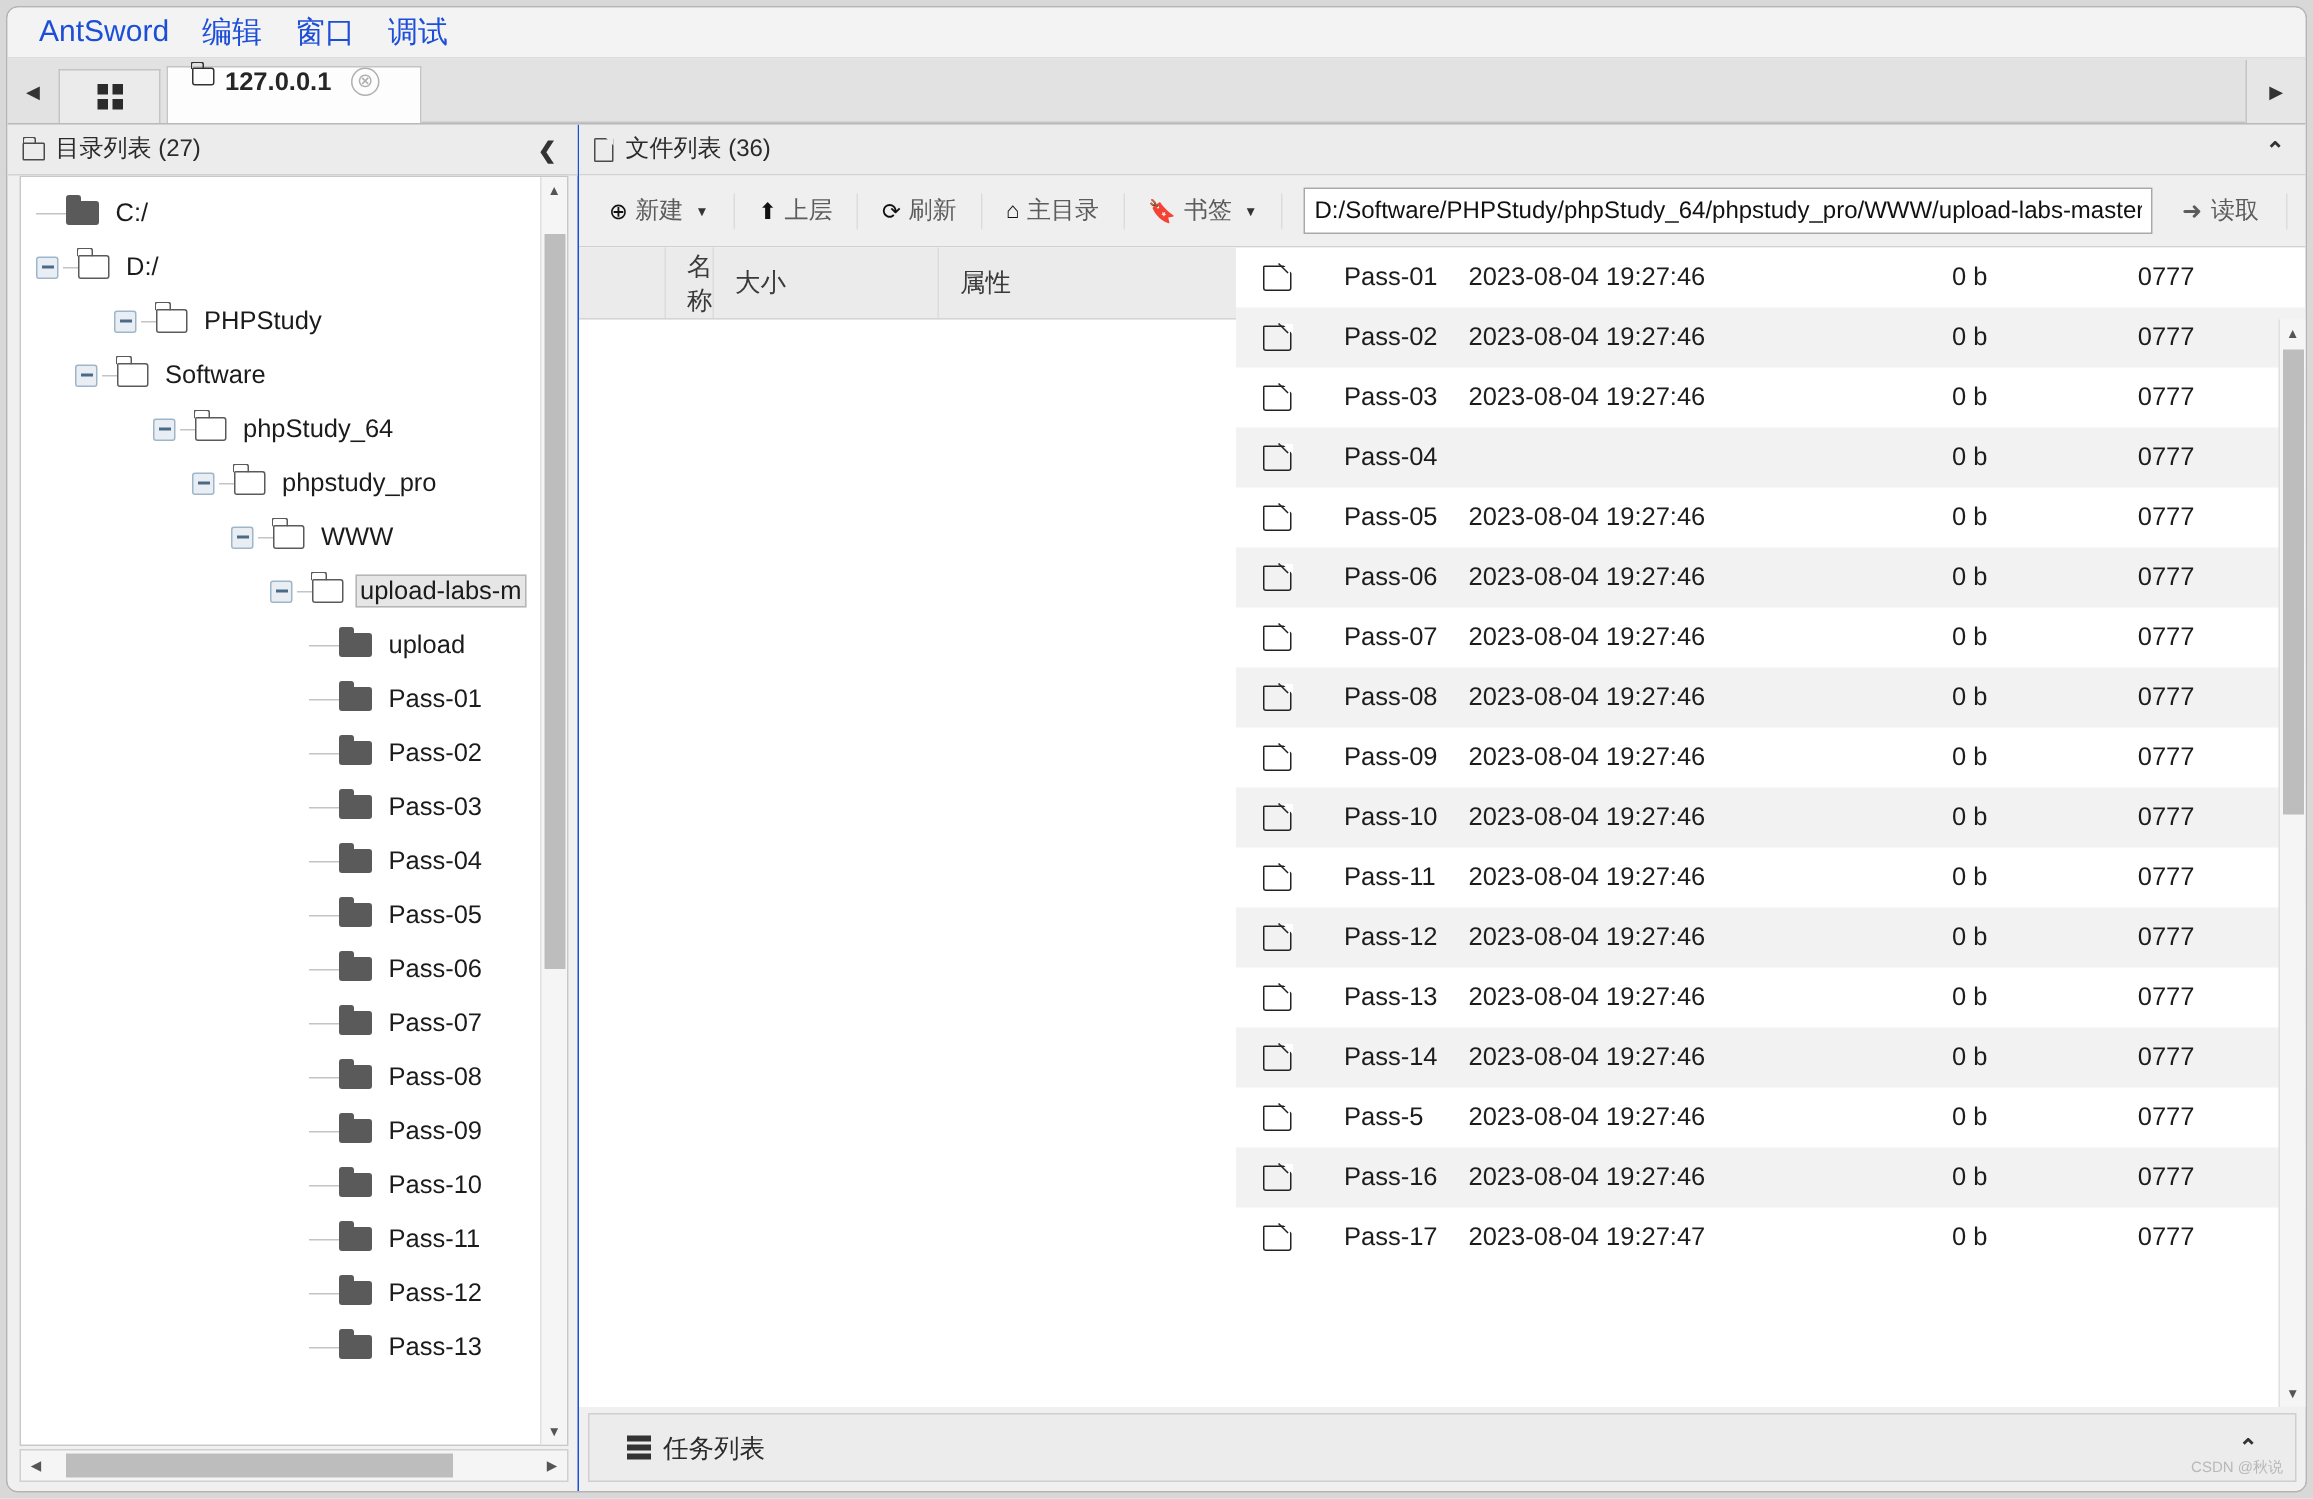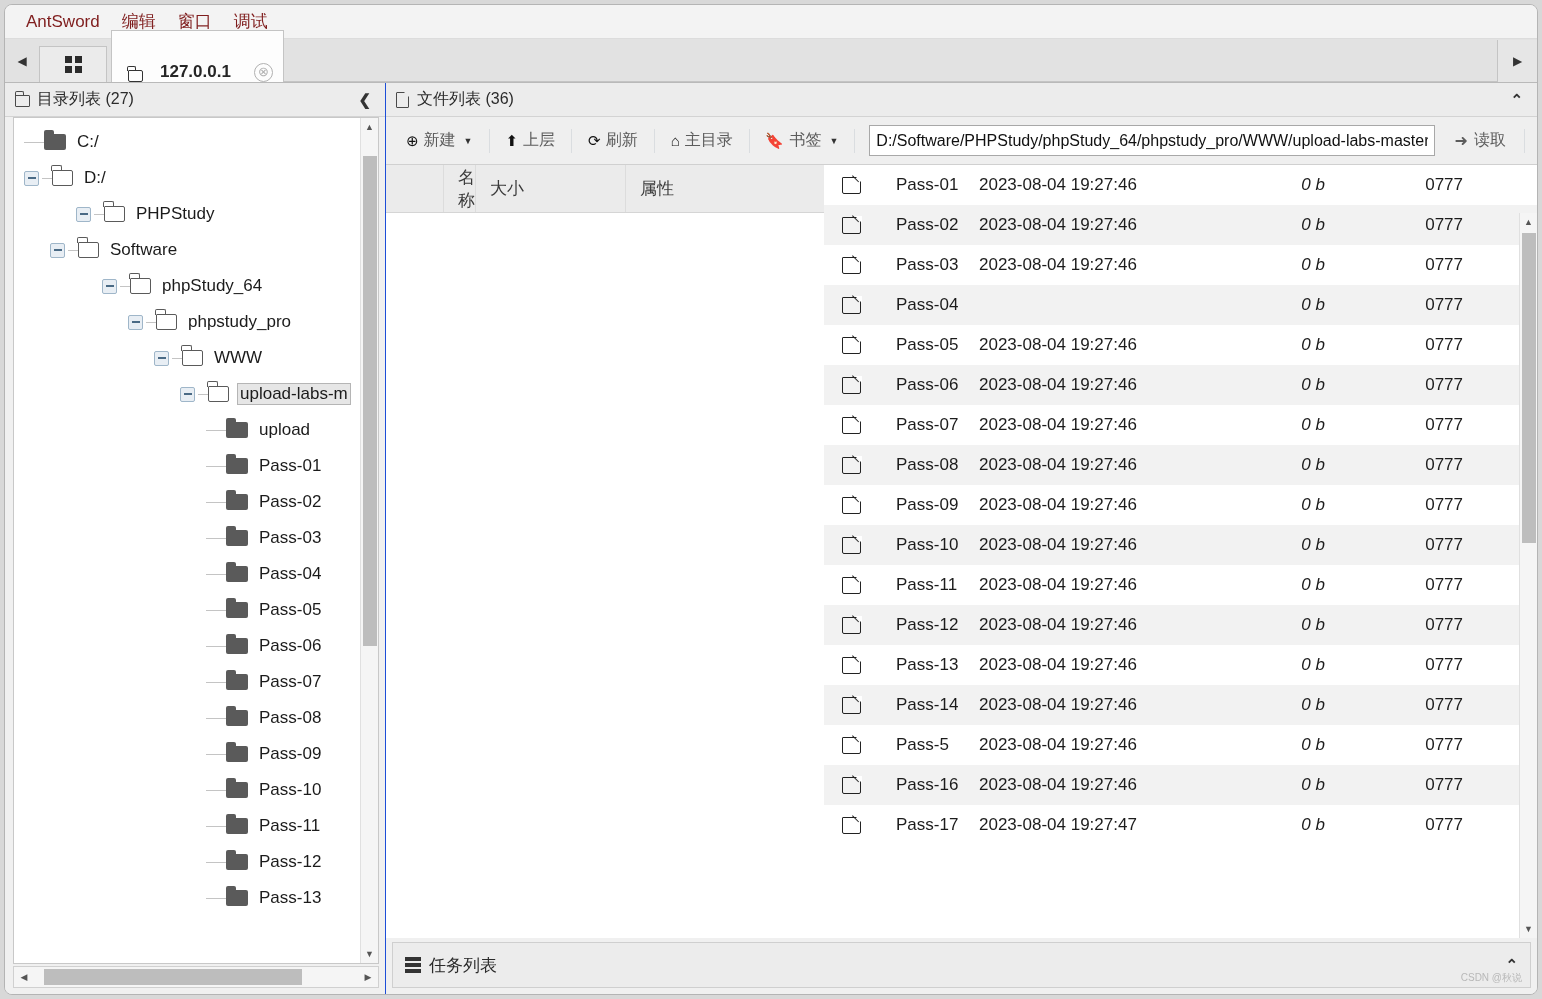--- a/index.html
+++ b/index.html
@@ -53,21 +53,21 @@
 
   
   .menubar {
     height: 34px; flex: 0 0 34px;
     display: flex; align-items: center;
     background: #f3f3f3;
     padding-left: 12px;
     border-bottom: 1px solid #dcdcdc;
   }
   .menu-item {
-    font-size: 17px; color: #7f1d1d;
+    font-size: 20px; color: #1d4ed8;
     padding: 2px 9px; margin-right: 4px;
   }
 
   
   .tabbar {
     height: 44px; flex: 0 0 44px;
     display: flex; align-items: flex-end;
     background: #e2e2e2;
     border-bottom: 1px solid #b9b9b9;
     position: relative;
@@ -79,25 +79,25 @@
     font-size: 12px; color: #333;
   }
   .tab-btn-grid {
     width: 68px; height: 36px; margin-bottom: 0;
     background: #ebebeb; border: 1px solid #c4c4c4; border-bottom: none;
     display: flex; align-items: center; justify-content: center;
   }
   .grid-ico { display: grid; grid-template-columns: 7px 7px; grid-template-rows: 7px 7px; gap: 3px; }
   .grid-ico i { background: #2b2b2b; display: block; }
   .tab {
-    height: 52px; min-width: 170px;
+    height: 38px; min-width: 170px;
     background: #fdfdfd;
     border: 1px solid #c4c4c4; border-bottom: none;
     margin-left: 4px;
-    display: flex; align-items: flex-end; gap: 17px;
+    display: flex; align-items: flex-start; gap: 7px;
     padding: 0 10px 0 16px;
   }
   .tab-folder {
     width: 15px; height: 12px; border: 1.6px solid #333; border-radius: 1px 2px 2px 2px;
     position: relative;
   }
   .tab-folder::before {
     content:""; position:absolute; left:-1.6px; top:-5px; width:7px; height:4px;
     border:1.6px solid #333; border-bottom:none; border-radius:2px 2px 0 0;
   }
@@ -269,41 +269,41 @@
   .c4 { width: 176px; flex: 0 0 176px; border-right: none; }
   .c-scroll { width: 22px; flex: 0 0 22px; background:#ebebeb; }
 
   .tbody { flex: 1; overflow: hidden; position: relative; }
   .row { display: flex; height: 40px; align-items: center; font-size: 17px; color: #1c1c1c; }
   .row.alt { background: #f2f2f2; }
   .row .cell { display: flex; align-items: center; height: 40px; }
   .row .c0 { justify-content: flex-start; padding-left: 18px; }
   .row .c1 { padding-left: 14px; }
   .row .c2 { padding-left: 14px; }
-  .row .c3 { justify-content: flex-end; padding-right: 14px; font-style: italic; }
+  .row .c3 { justify-content: flex-end; padding-right: 14px; }
   .row .c4 { justify-content: flex-end; padding-right: 52px; }
   .fi {
     width: 19px; height: 17px; border: 1.8px solid #222; border-radius: 1px 3px 2px 2px;
     position: relative;
   }
   .fi::before {
     content:""; position:absolute; right:-1.8px; top:-1.8px;
     border-left: 7px solid transparent; border-top: 7px solid #fff;
   }
   .fi::after {
     content:""; position:absolute; right:-1.8px; top:-1.8px; width: 9px; height: 9px;
     border-left: 1.8px solid #222; transform: rotate(-45deg); transform-origin: left top;
   }
 
   
   .taskbar {
     height: 46px; flex: 0 0 46px;
     margin: 4px 6px 6px 6px;
     background: #ececec; border: 1px solid #cfcfcf;
-    display: flex; align-items: center; padding: 0 12px;
+    display: flex; align-items: center; padding: 0 25px;
     position: relative;
   }
   .task-ico { display: grid; grid-template-rows: 4px 4px 4px; gap: 2px; margin-right: 8px; }
   .task-ico i { width: 16px; height: 4px; background: #333; display:block; }
   .task-label { font-size: 17px; color: #2b2b2b; }
   .task-collapse { margin-left: auto; font-size: 15px; font-weight: bold; color: #333; }
   .watermark {
     position: absolute; right: 8px; bottom: 2px;
     font-size: 10px; color: #b8b8b8;
   }

